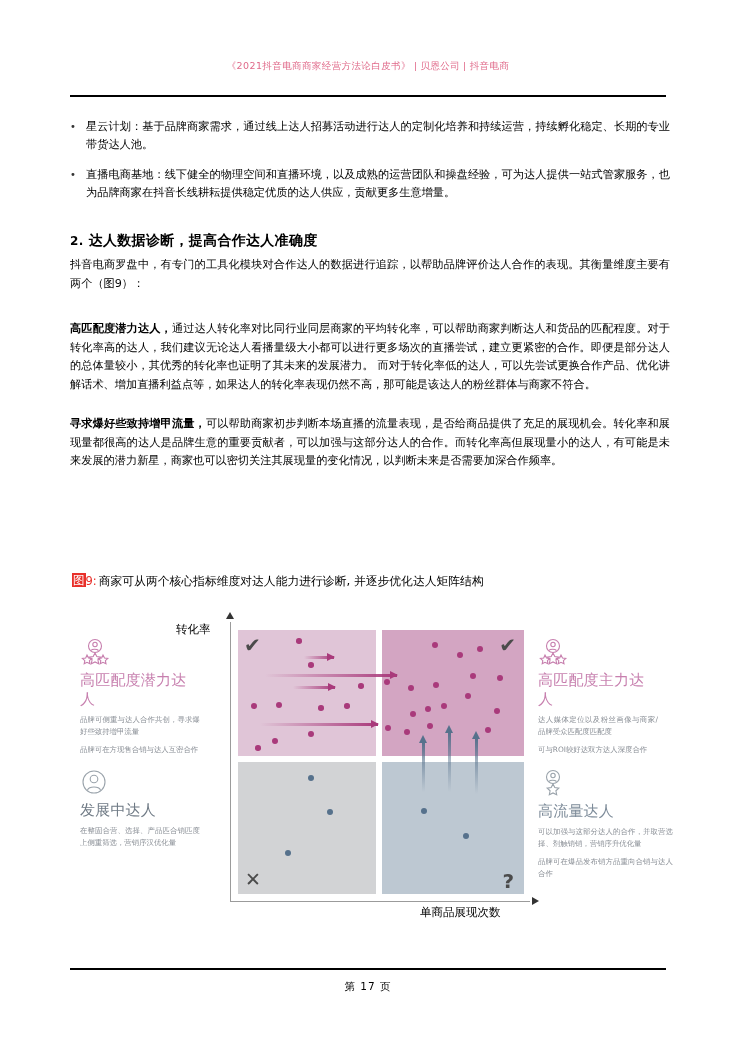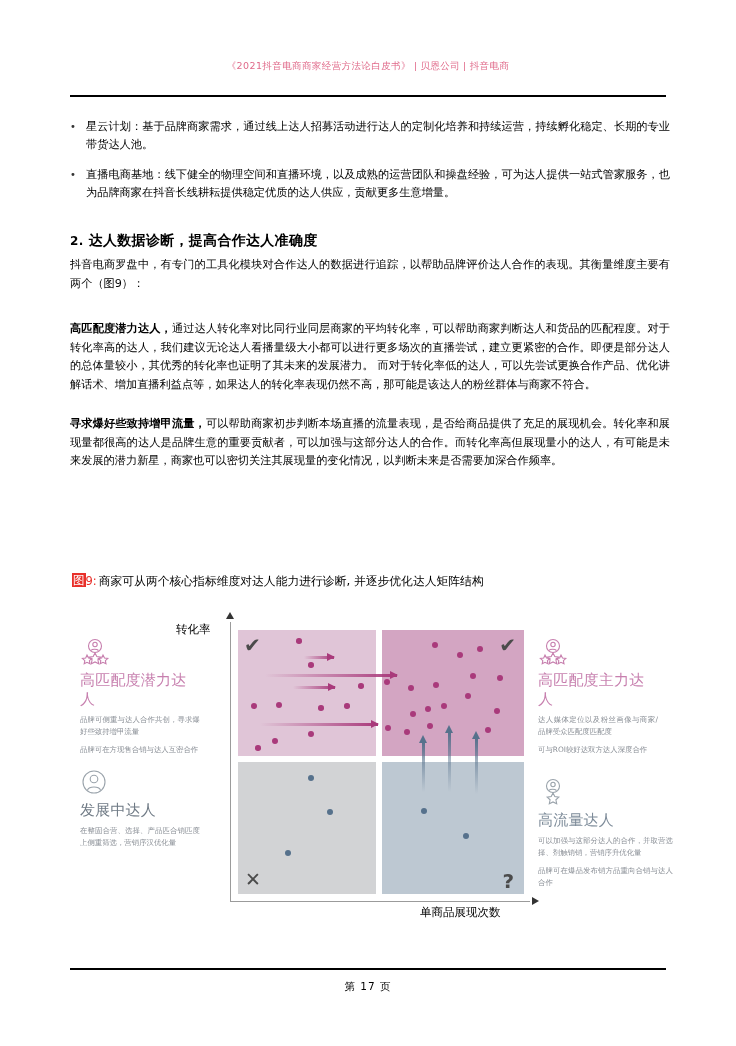--- a/index.html
+++ b/index.html
@@ -129,21 +129,21 @@
     position:absolute;top:-7px;left:-3px;width:0;height:0;
     border-left:4.5px solid transparent;border-right:4.5px solid transparent;
     border-bottom:8px solid #56718c;
   }
 
   
   .legend{position:absolute;width:120px;}
   .lg-tl{left:0;top:38px;}
   .lg-bl{left:0;top:168px;}
   .lg-tr{left:458px;top:38px;}
-  .lg-br{left:458px;top:178px;width:135px;}
+  .lg-br{left:458px;top:169px;width:135px;}
 
   .lg-icon{height:30px;margin-bottom:3px;position:relative;}
   .lg-title{font-size:15px;font-weight:normal;margin-bottom:5px;letter-spacing:.2px;}
   .lg-title.pink{color:#c77fae;}
   .lg-title.gray{color:#6f7a85;}
   .lg-title.blue{color:#7d8b99;}
   .lg-body{font-size:7.4px;line-height:11.5px;color:#8a8f96;margin-bottom:7px;text-align:justify;}
 
   svg{display:block;}
 </style>

